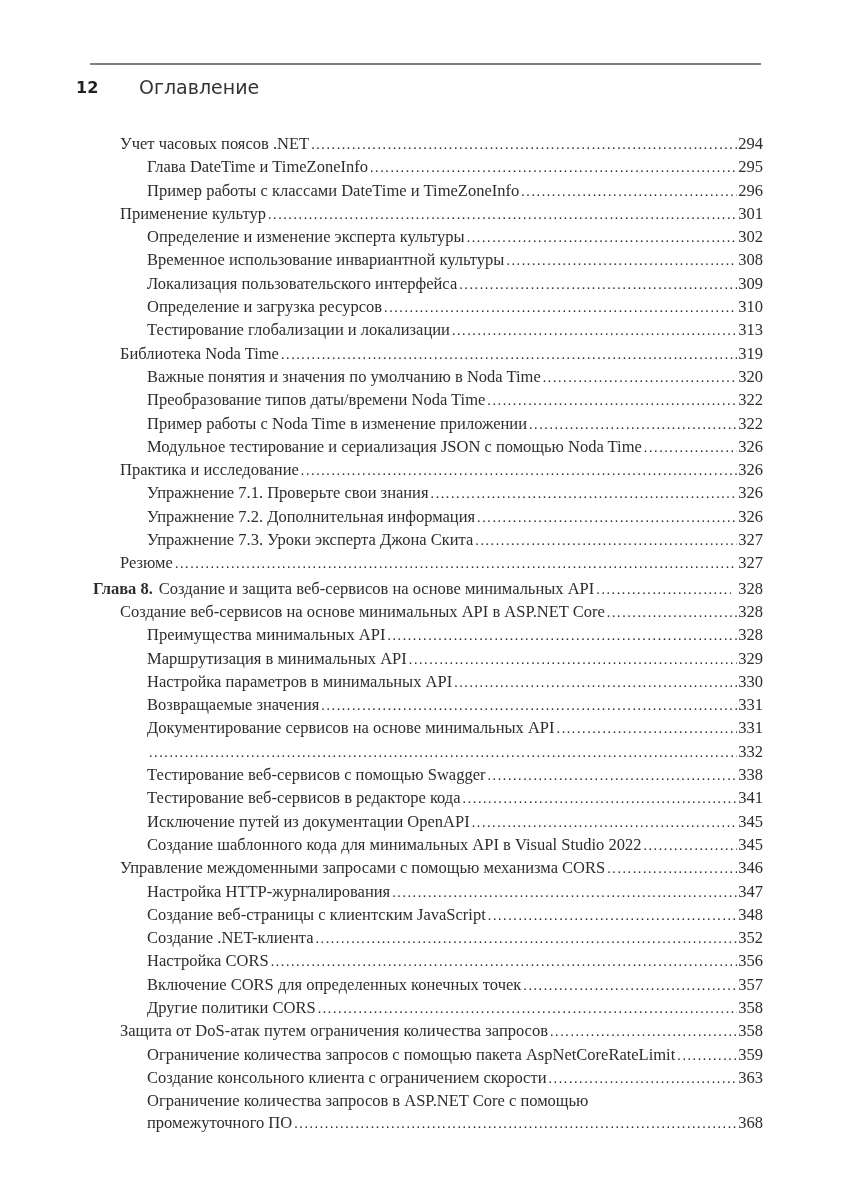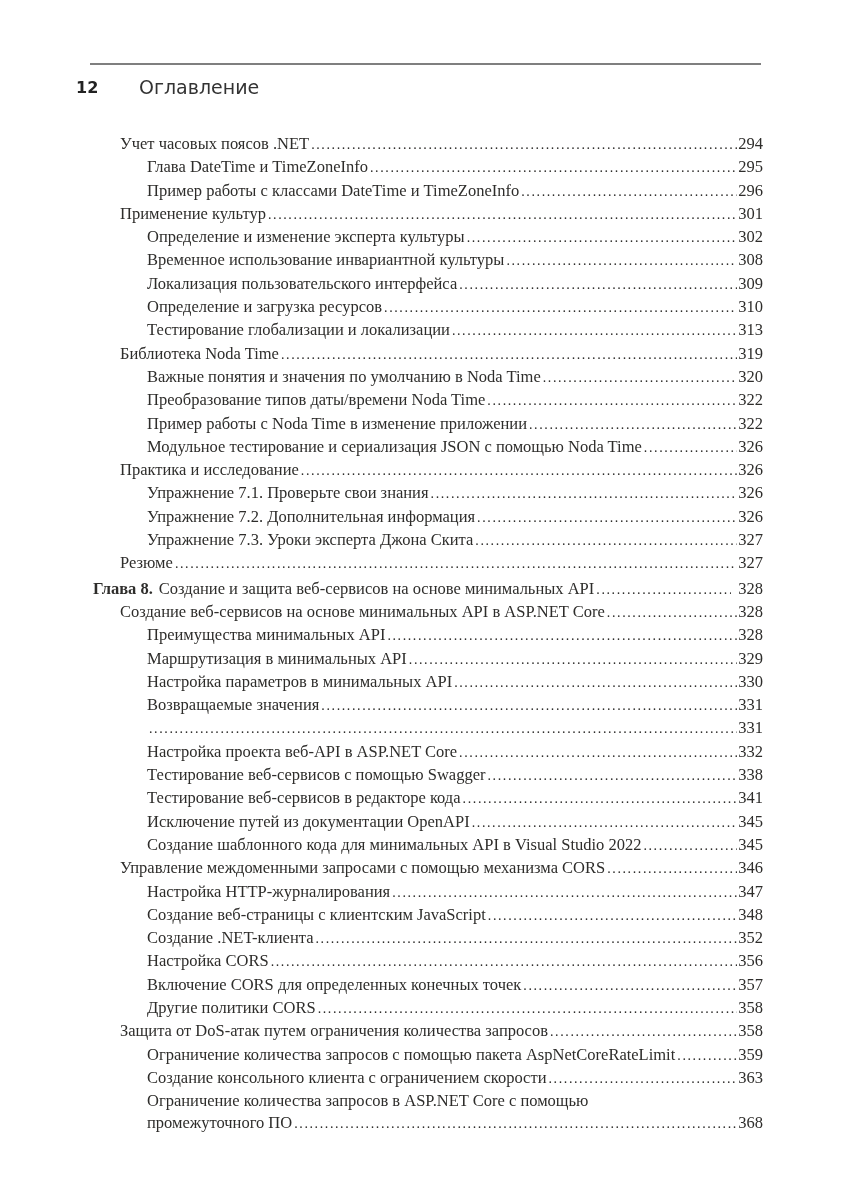--- a/index.html
+++ b/index.html
@@ -241,27 +241,27 @@
       </div>
       <div class="row lvl2">
         <div class="line">
           <span class="title">Возвращаемые значения</span>
           <span class="leader">....................................................................................................................................................................................................................................................................</span>
           <span class="pageref">331</span>
         </div>
       </div>
       <div class="row lvl2">
         <div class="line">
+          <span class="title">Документирование сервисов на основе минимальных API</span>
           <span class="leader">....................................................................................................................................................................................................................................................................</span>
           <span class="pageref">331</span>
         </div>
       </div>
       <div class="row lvl2">
         <div class="line">
-          <span class="title">Настройка проекта веб-API в ASP.NET Core</span>
           <span class="leader">....................................................................................................................................................................................................................................................................</span>
           <span class="pageref">332</span>
         </div>
       </div>
       <div class="row lvl2">
         <div class="line">
           <span class="title">Тестирование веб-сервисов с помощью Swagger</span>
           <span class="leader">....................................................................................................................................................................................................................................................................</span>
           <span class="pageref">338</span>
         </div>

